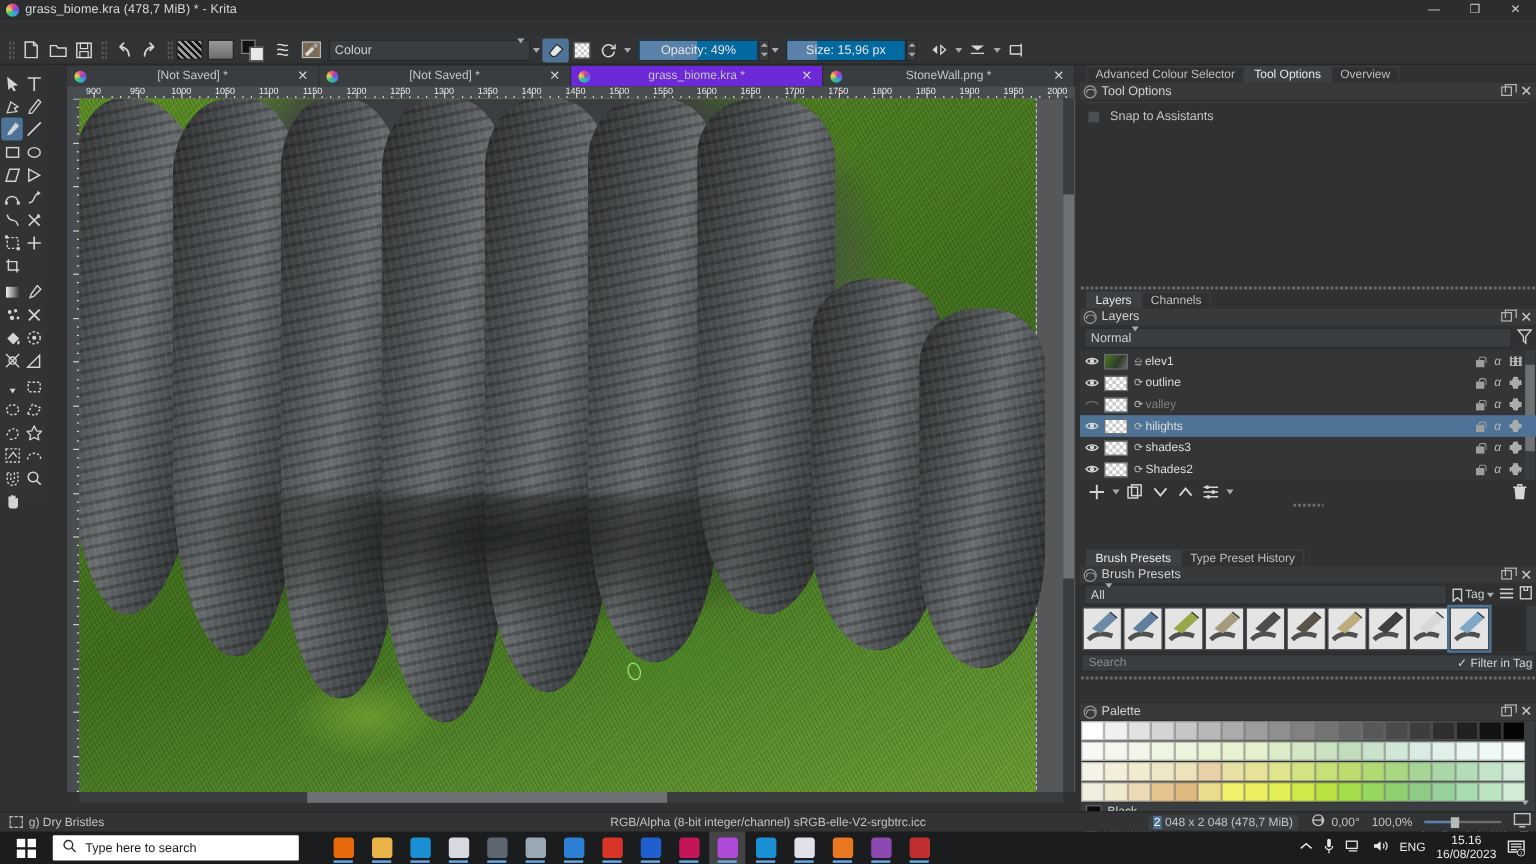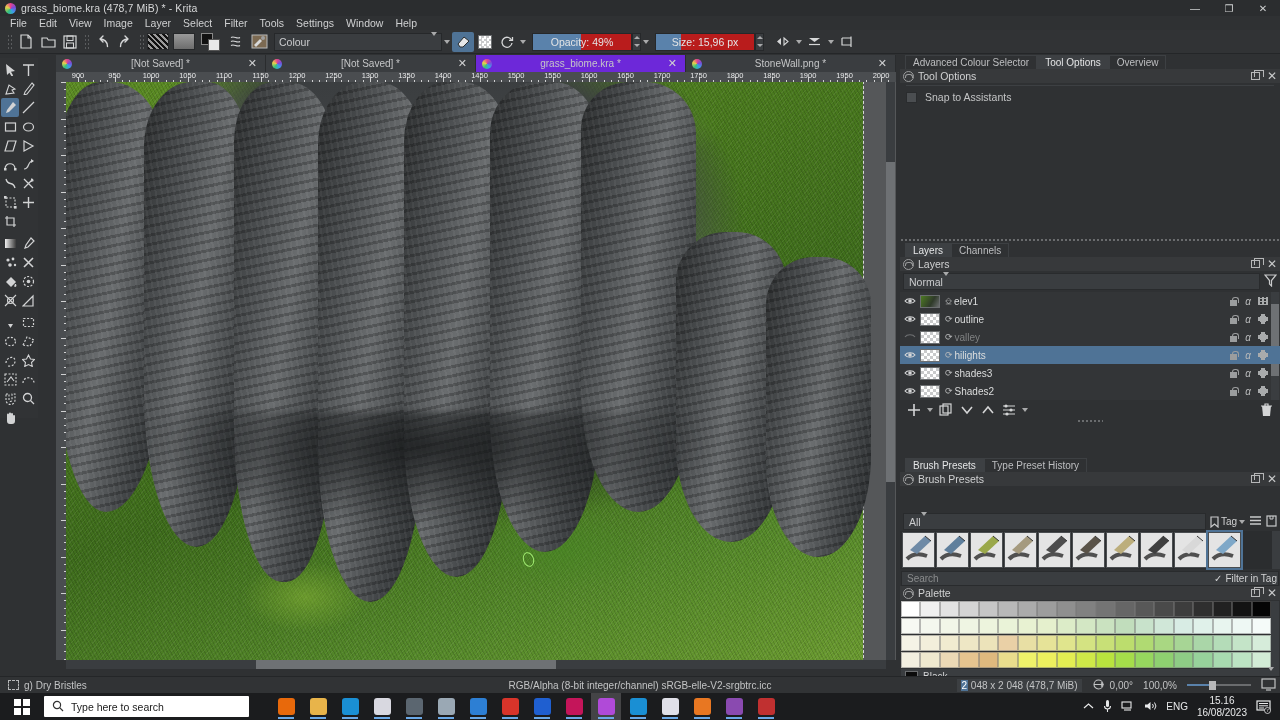--- a/index.html
+++ b/index.html
@@ -49,21 +49,21 @@
   .fgbg .sq1 { position: absolute; left: 0; top: 0; width: 12px; height: 12px; background: #111; border: 1px solid #888; }
   .fgbg .sq2 { position: absolute; left: 7px; top: 6px; width: 12px; height: 12px; background: #e8e8e8; border: 1px solid #555; }
   .combo {
     height: 18px; background: #3a3d40; border: 1px solid #26282a; display: flex;
     align-items: center; padding: 0 4px; font-size: 10.5px; color: #cbccce; position: relative;
   }
   .combo .caret { position: absolute; right: 4px; top: 50%; transform: translateY(-50%); }
   .caret-dn { width: 0; height: 0; border-left: 3.5px solid transparent; border-right: 3.5px solid transparent;
     border-top: 4px solid #a9aaab; }
   .slider-field {
-    height: 18px; background: #b91c1c; border: 1px solid #26282a; position: relative;
+    height: 18px; background: #0369a1; border: 1px solid #26282a; position: relative;
     display: flex; align-items: center; justify-content: center; font-size: 10.5px; color: #e3e4e5;
     overflow: hidden;
     text-align: center;
   }
   .slider-field .fill { position: absolute; left: 0; top: 0; bottom: 0; background: #5a82ab; }
   .slider-field span { position: relative; z-index: 2; }
   .spin { width: 9px; height: 18px; background: #3a3d40; border: 1px solid #26282a;
     display: flex; flex-direction: column; align-items: center; justify-content: space-around; }
   .spin i { width: 0; height: 0; border-left: 3px solid transparent; border-right: 3px solid transparent; }
   .spin i.up { border-bottom: 3.5px solid #a9aaab; }
@@ -283,33 +283,20 @@
   <div class="titlebar">
     <div class="title-icon"></div>
     <div class="title-text">grass_biome.kra (478,7 MiB)  * - Krita</div>
     <div class="win-btns">
       <div class="win-btn">—</div>
       <div class="win-btn">❐</div>
       <div class="win-btn close">✕</div>
     </div>
   </div>
 
-  <div class="menubar" id="menubar">
-      <div class="menu-item">File</div>
-      <div class="menu-item">Edit</div>
-      <div class="menu-item">View</div>
-      <div class="menu-item">Image</div>
-      <div class="menu-item">Layer</div>
-      <div class="menu-item">Select</div>
-      <div class="menu-item">Filter</div>
-      <div class="menu-item">Tools</div>
-      <div class="menu-item">Settings</div>
-      <div class="menu-item">Window</div>
-      <div class="menu-item">Help</div>
-    </div>
 
   <div class="toolbar">
     <div class="tb-grip"></div>
     <div class="tb-btn">
       <svg width="14" height="15" viewBox="0 0 14 15">
           <path d="M2 1h7l3 3v10H2z" fill="none" stroke="#d6d7d8" stroke-width="1.2"></path>
           <path d="M9 1v3h3" fill="none" stroke="#d6d7d8" stroke-width="1.2"></path>
         </svg>
     </div>
     <div class="tb-btn">
@@ -1099,21 +1086,21 @@
           <div class="dock-tab">Type Preset History</div>
         </div>
       <div class="dock-title">
         <span class="t-ico"></span>
         <span>Brush Presets</span>
         <span class="t-btns">
           <span class="t-float"></span>
           <span class="t-close">✕</span>
         </span>
       </div>
-      <div style="display:flex;align-items:center;gap:4px;padding:1px 3px;margin-top:26px;">
+      <div style="display:flex;align-items:center;gap:4px;padding:1px 3px;">
         <span class="wide-combo">
           <span>All</span>
           <span class="caret"><i class="caret-dn"></i></span>
         </span>
         <span style="display:flex;align-items:center;gap:2px;font-size:10px;color:#d0d1d2">
           <svg width="9" height="12" viewBox="0 0 9 12">
               <path d="M1 1h7v10L4.5 8 1 11z" fill="none" stroke="#c9cacb" stroke-width="1.2"></path>
             </svg>
           <span>Tag</span>
           <i class="caret-dn"></i>

